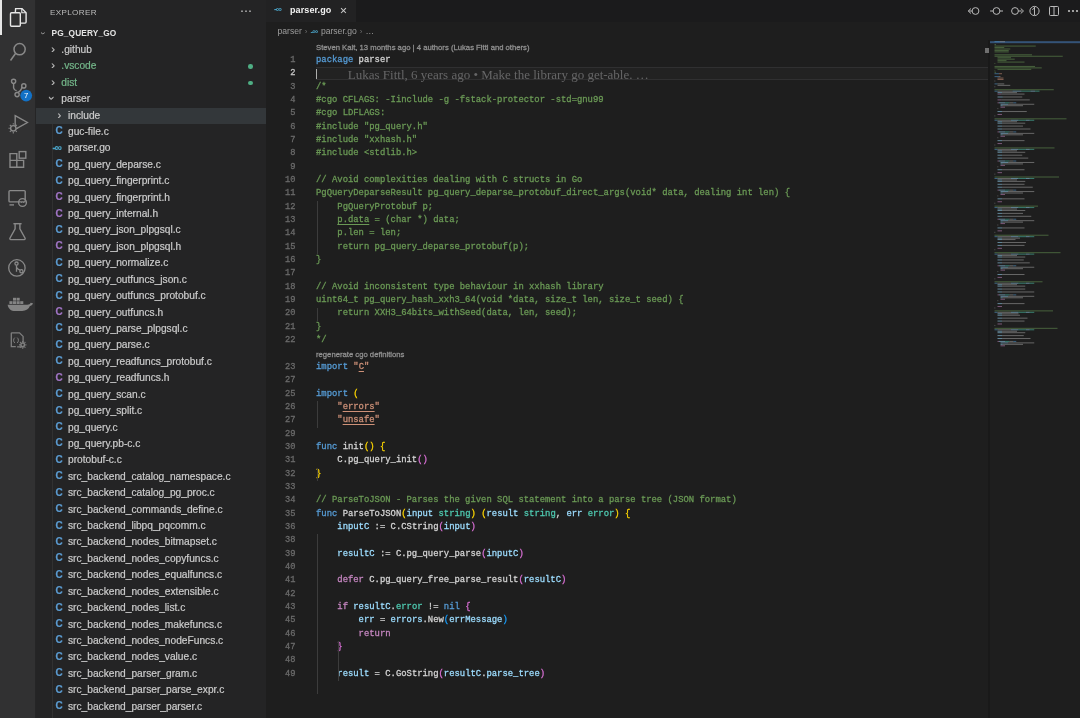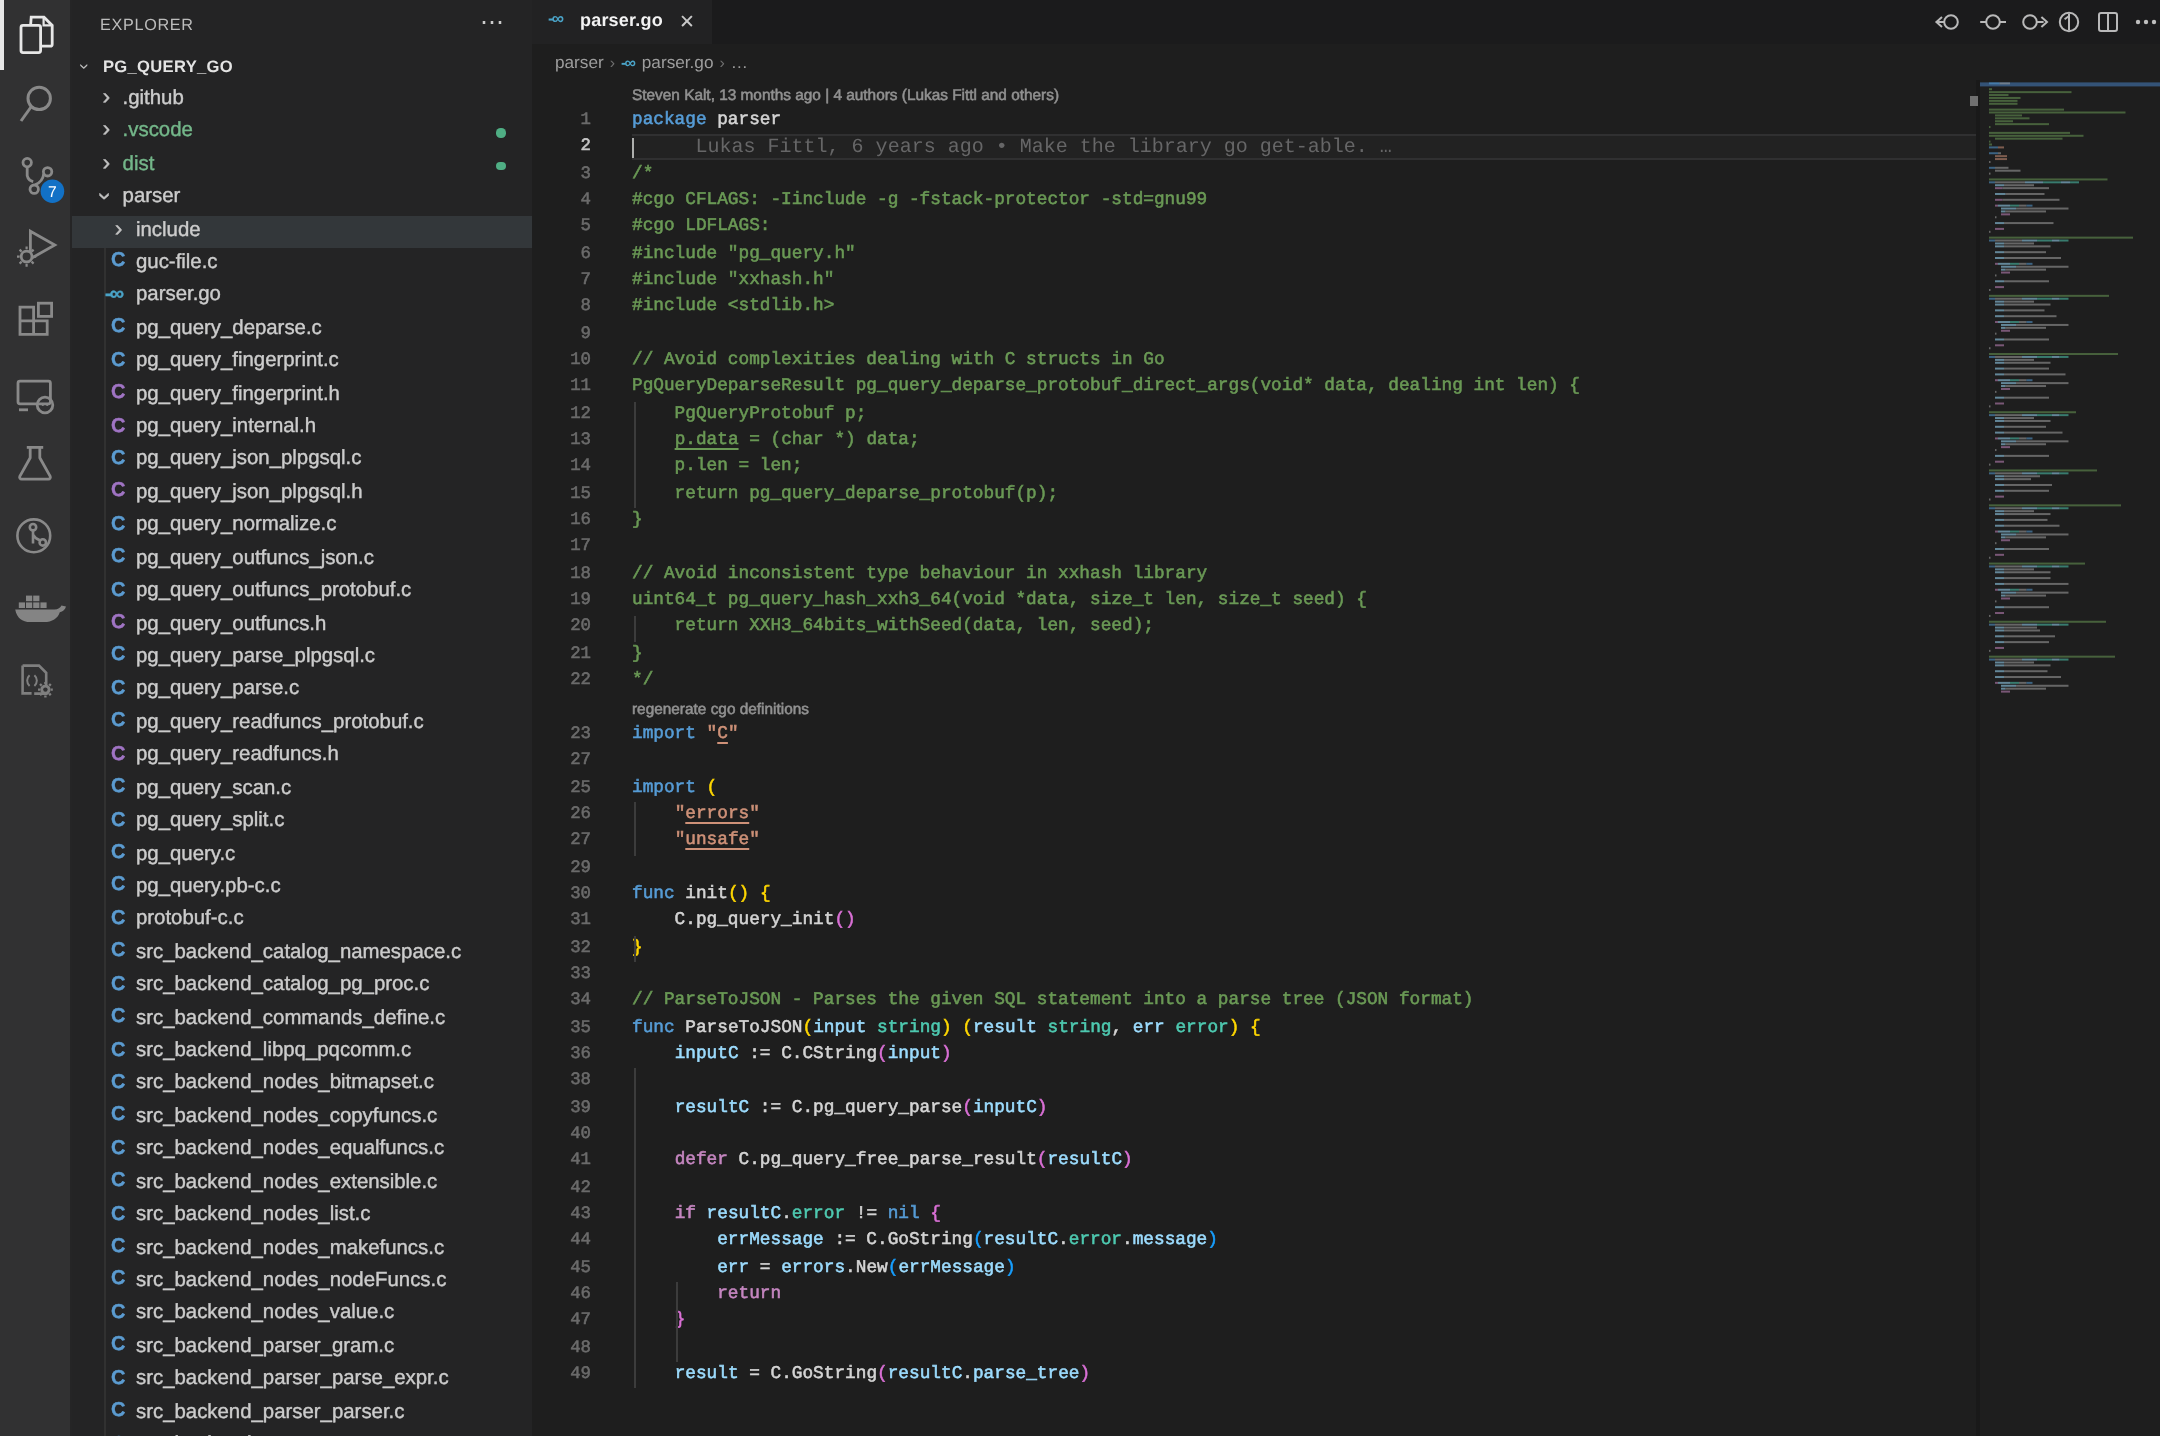--- a/index.html
+++ b/index.html
@@ -387,28 +387,27 @@
 <div class="crow"><span class="gut">33</span><span class="ct"></span></div>
 <div class="crow"><span class="gut">34</span><span class="ct"><i class="c">// ParseToJSON - Parses the given SQL statement into a parse tree (JSON format)</i></span></div>
 <div class="crow"><span class="gut">35</span><span class="ct"><i class="k">func</i> ParseToJSON<i class="b1">(</i><i class="v">input</i> <i class="t">string</i><i class="b1">)</i> <i class="b1">(</i><i class="v">result</i> <i class="t">string</i>, <i class="v">err</i> <i class="t">error</i><i class="b1">)</i> <i class="b1">{</i></span></div>
 <div class="crow"><span class="gut">36</span><span class="ct">    <i class="v">inputC</i> := C.CString<i class="b2">(</i><i class="v">input</i><i class="b2">)</i></span></div>
 <div class="crow"><span class="gut">38</span><span class="ct"></span></div>
 <div class="crow"><span class="gut">39</span><span class="ct">    <i class="v">resultC</i> := C.pg_query_parse<i class="b2">(</i><i class="v">inputC</i><i class="b2">)</i></span></div>
 <div class="crow"><span class="gut">40</span><span class="ct"></span></div>
 <div class="crow"><span class="gut">41</span><span class="ct">    <i class="m">defer</i> C.pg_query_free_parse_result<i class="b2">(</i><i class="v">resultC</i><i class="b2">)</i></span></div>
 <div class="crow"><span class="gut">42</span><span class="ct"></span></div>
 <div class="crow"><span class="gut">43</span><span class="ct">    <i class="m">if</i> <i class="v">resultC</i>.<i class="t">error</i> != <i class="k">nil</i> <i class="b2">{</i></span></div>
-<div class="crow"><span class="gut">44</span><span class="ct">        <i class="v">errMessage</i> := C.GoString<i class="b3">(</i><i class="v">resultC</i>.<i class="t">error</i>.<i class="v">message</i><i class="b3">)</i></span></div>
 <div class="crow"><span class="gut">45</span><span class="ct">        <i class="v">err</i> = <i class="v">errors</i>.New<i class="b3">(</i><i class="v">errMessage</i><i class="b3">)</i></span></div>
 <div class="crow"><span class="gut">46</span><span class="ct">        <i class="m">return</i></span></div>
 <div class="crow"><span class="gut">47</span><span class="ct">    <i class="b2">}</i></span></div>
 <div class="crow"><span class="gut">48</span><span class="ct"></span></div>
 <div class="crow"><span class="gut">49</span><span class="ct">    <i class="v">result</i> = C.GoString<i class="b2">(</i><i class="v">resultC</i>.<i class="v">parse_tree</i><i class="b2">)</i></span></div>
     </div>
-    <div style="position:absolute;left:81.8px;top:67.5px;width:540px;height:13.3px;line-height:13.3px;font-family:Liberation Mono, monospace;font-size:10px;color:#666667;white-space:pre">Lukas Fittl, 6 years ago • Make the library go get-able. …</div>
+    <div style="position:absolute;left:81.8px;top:67.5px;width:540px;height:13.3px;line-height:13.3px;font-family:Liberation Serif, serif;font-size:13px;color:#666667;white-space:pre">Lukas Fittl, 6 years ago • Make the library go get-able. …</div>
     <div class="ig" style="left:50.6px;top:200.7px;height:53.4px"></div>
 <div class="ig" style="left:50.6px;top:307.5px;height:13.3px"></div>
 <div class="ig" style="left:50.6px;top:400.9px;height:26.7px"></div>
 <div class="ig" style="left:50.6px;top:467.6px;height:13.3px"></div>
 <div class="ig" style="left:50.6px;top:534.4px;height:160.1px"></div>
 <div class="ig" style="left:71.9px;top:641.1px;height:40.0px"></div>
 <div id="cursor"></div>
     <div id="mshadow"></div>
     <div class="omark"></div>
   </div>

